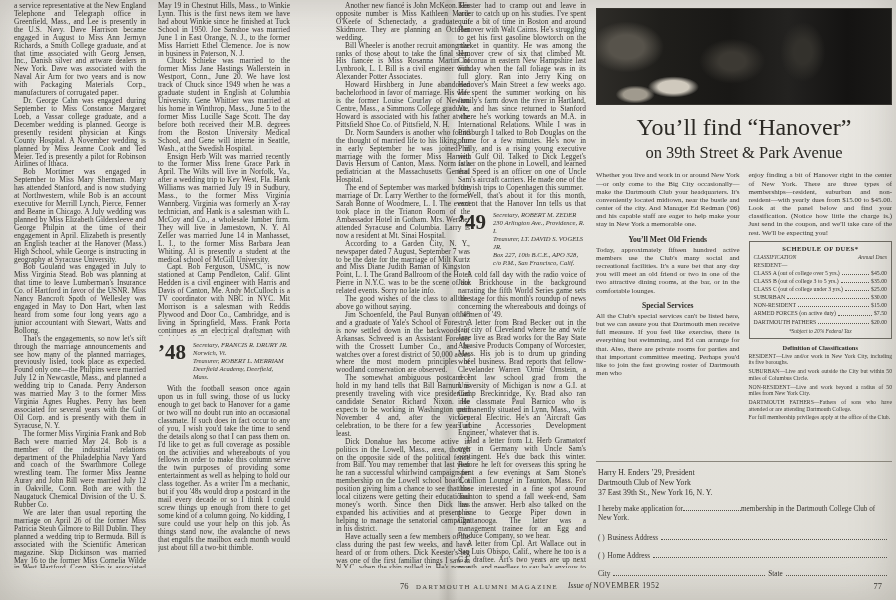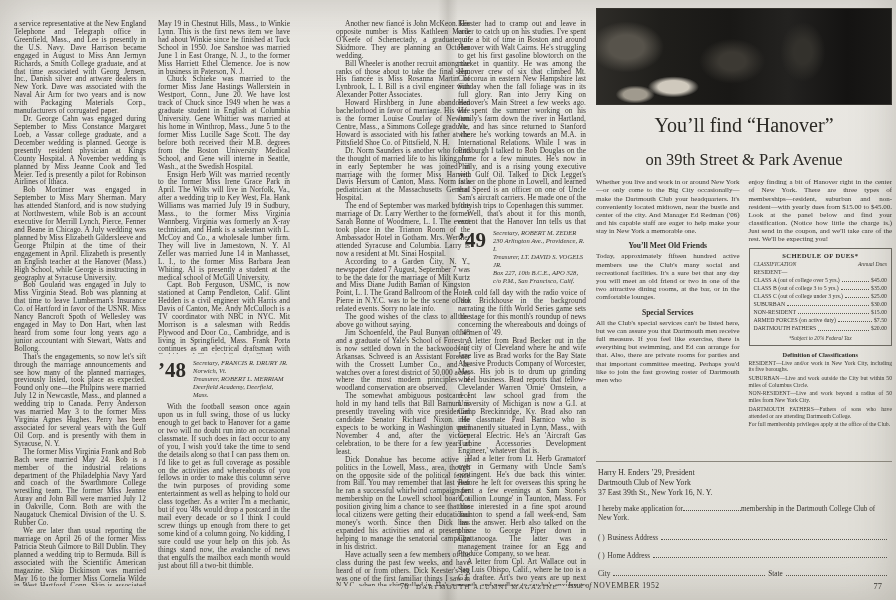--- a/index.html
+++ b/index.html
@@ -1,20 +1,20 @@
 <!DOCTYPE html>
 <html lang="en"><head>
 <meta charset="utf-8">
 <style>
   html,body{margin:0;padding:0;}
   body{width:896px;height:600px;background:#c8c6c1;font-family:"Liberation Serif",serif;position:relative;overflow:hidden;}
   #sheet{position:absolute;inset:0;background:linear-gradient(180deg,#eae8e3 0%,#e6e4de 55%,#dfddd6 100%);box-shadow:inset 0 0 46px rgba(90,84,72,.28);overflow:hidden;}
   .gutter{position:absolute;left:438px;top:0;width:20px;height:600px;background:linear-gradient(90deg,rgba(60,55,45,0) 0%,rgba(60,55,45,.14) 50%,rgba(60,55,45,0) 100%);}
 
-  .col{position:absolute;top:20px;height:566px;display:flex;flex-direction:column;}
+  .col{position:absolute;top:2px;height:566px;display:flex;flex-direction:column;}
   #lcol1{left:14px;width:132px;}
   #lcol2{left:158px;width:132px;}
   #lcol3{left:300px;width:134px;margin-left:36px;}
   #rcol1{left:458px;width:128px;}
   .textblock{overflow:hidden;}
   .tb-fill{flex:1 1 auto;}
   .para{margin:0;text-align:justify;text-indent:9px;font-size:7.4px;line-height:1.07;color:#34322d;letter-spacing:.04px;hyphens:auto;}
   .cont .para:first-child{text-indent:0;}
 
   .section-head{display:flex;align-items:flex-start;padding:5px 0 4px 0;flex:0 0 auto;}
@@ -26,22 +26,22 @@
   #ad{position:absolute;left:596px;top:8px;width:296px;height:572px;display:flex;flex-direction:column;}
   #ad-photo{height:97px;flex:0 0 auto;border:1px solid #35332e;box-sizing:border-box;
     background:
       radial-gradient(ellipse 34px 14px at 26% 82%, #cfc9bd 0 45%, rgba(207,201,189,0) 75%),
       radial-gradient(ellipse 26px 12px at 13% 90%, #a09a8e 0 45%, rgba(160,154,142,0) 75%),
       radial-gradient(ellipse 50px 34px at 10% 40%, #57534b 0 35%, rgba(87,83,75,0) 75%),
       radial-gradient(ellipse 44px 30px at 46% 55%, #3c3933 0 30%, rgba(60,57,51,0) 75%),
       radial-gradient(ellipse 30px 40px at 70% 45%, #33312c 0 30%, rgba(51,49,44,0) 75%),
       linear-gradient(90deg,#2e2c28 0%,#1f1e1b 22%,#191816 45%,#232220 65%,#141312 85%,#1b1a18 100%);}
   #ad-head{text-align:center;margin-top:10px;flex:0 0 auto;}
-  .ad-head-line1{font-size:20px;line-height:1.05;color:#2b2924;}
-  .ad-head-line2{font-size:16.5px;line-height:1.1;color:#2b2924;margin-top:15px;}
+  .ad-head-line1{font-size:24px;line-height:1.05;color:#2b2924;}
+  .ad-head-line2{font-size:16.5px;line-height:1.1;color:#2b2924;margin-top:4px;}
   #ad-body{display:flex;gap:9px;margin-top:9px;flex:1 1 auto;overflow:hidden;}
   .ad-col{flex:1 1 50%;min-width:0;}
   .ad-para{font-size:7px;line-height:1.17;text-align:justify;margin:0 0 4px 0;color:#34322d;hyphens:auto;}
   .ad-subhead{font-size:7.6px;font-weight:bold;text-align:center;margin:6px 0 2px 0;color:#2e2c28;}
   #dues-box{border:1px solid #6b6860;padding:3px 4px 4px 4px;margin-top:2px;}
   #dues-title{font-size:6.6px;font-weight:bold;text-align:center;letter-spacing:.4px;color:#2e2c28;}
   #dues-cols{display:flex;justify-content:space-between;font-size:5.6px;font-style:italic;margin:2px 0 1px 0;color:#3a3832;}
   .dues-row{display:flex;align-items:flex-end;font-size:5.8px;line-height:1.4;color:#34322d;}
   .dues-dots{flex:1;border-bottom:1px dotted #5c594f;margin:0 2px 2px 2px;min-width:4px;}
   .dues-value{white-space:nowrap;}

